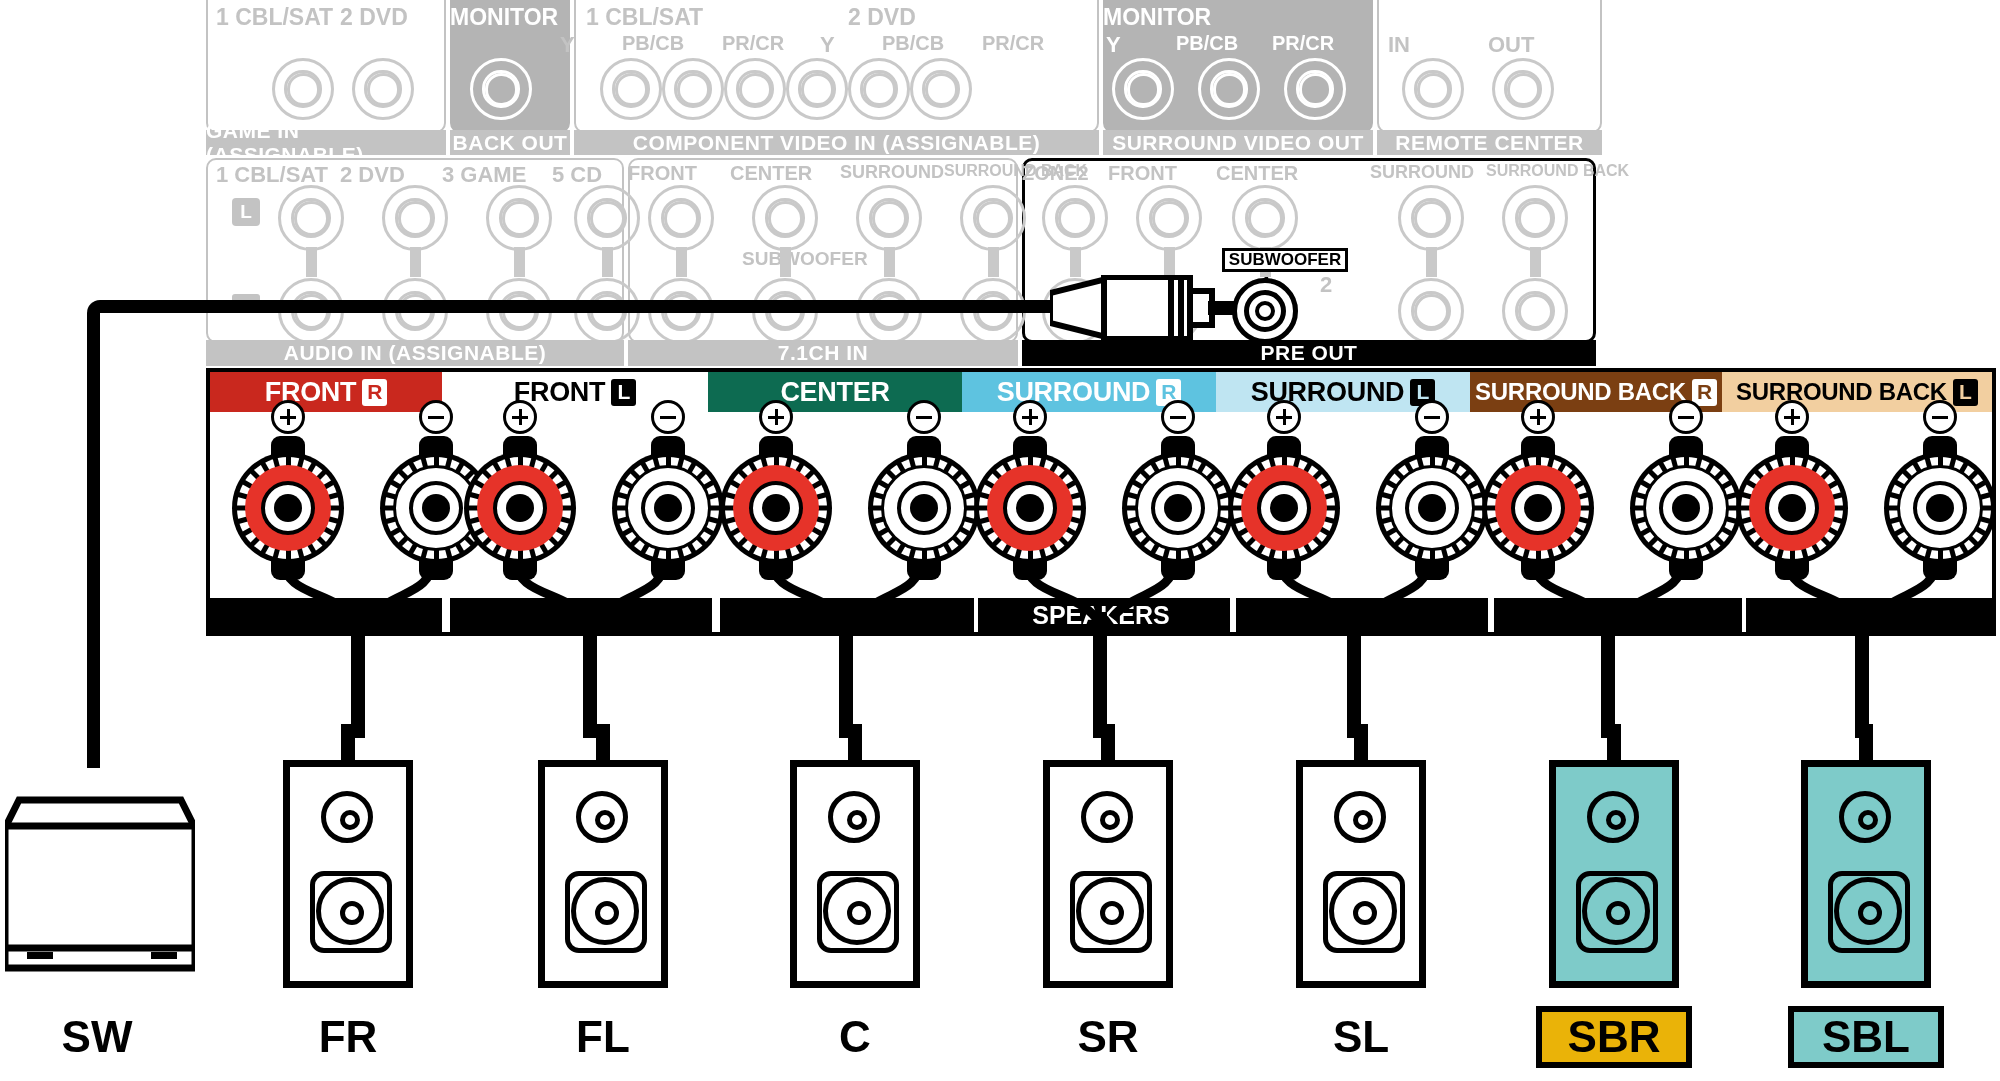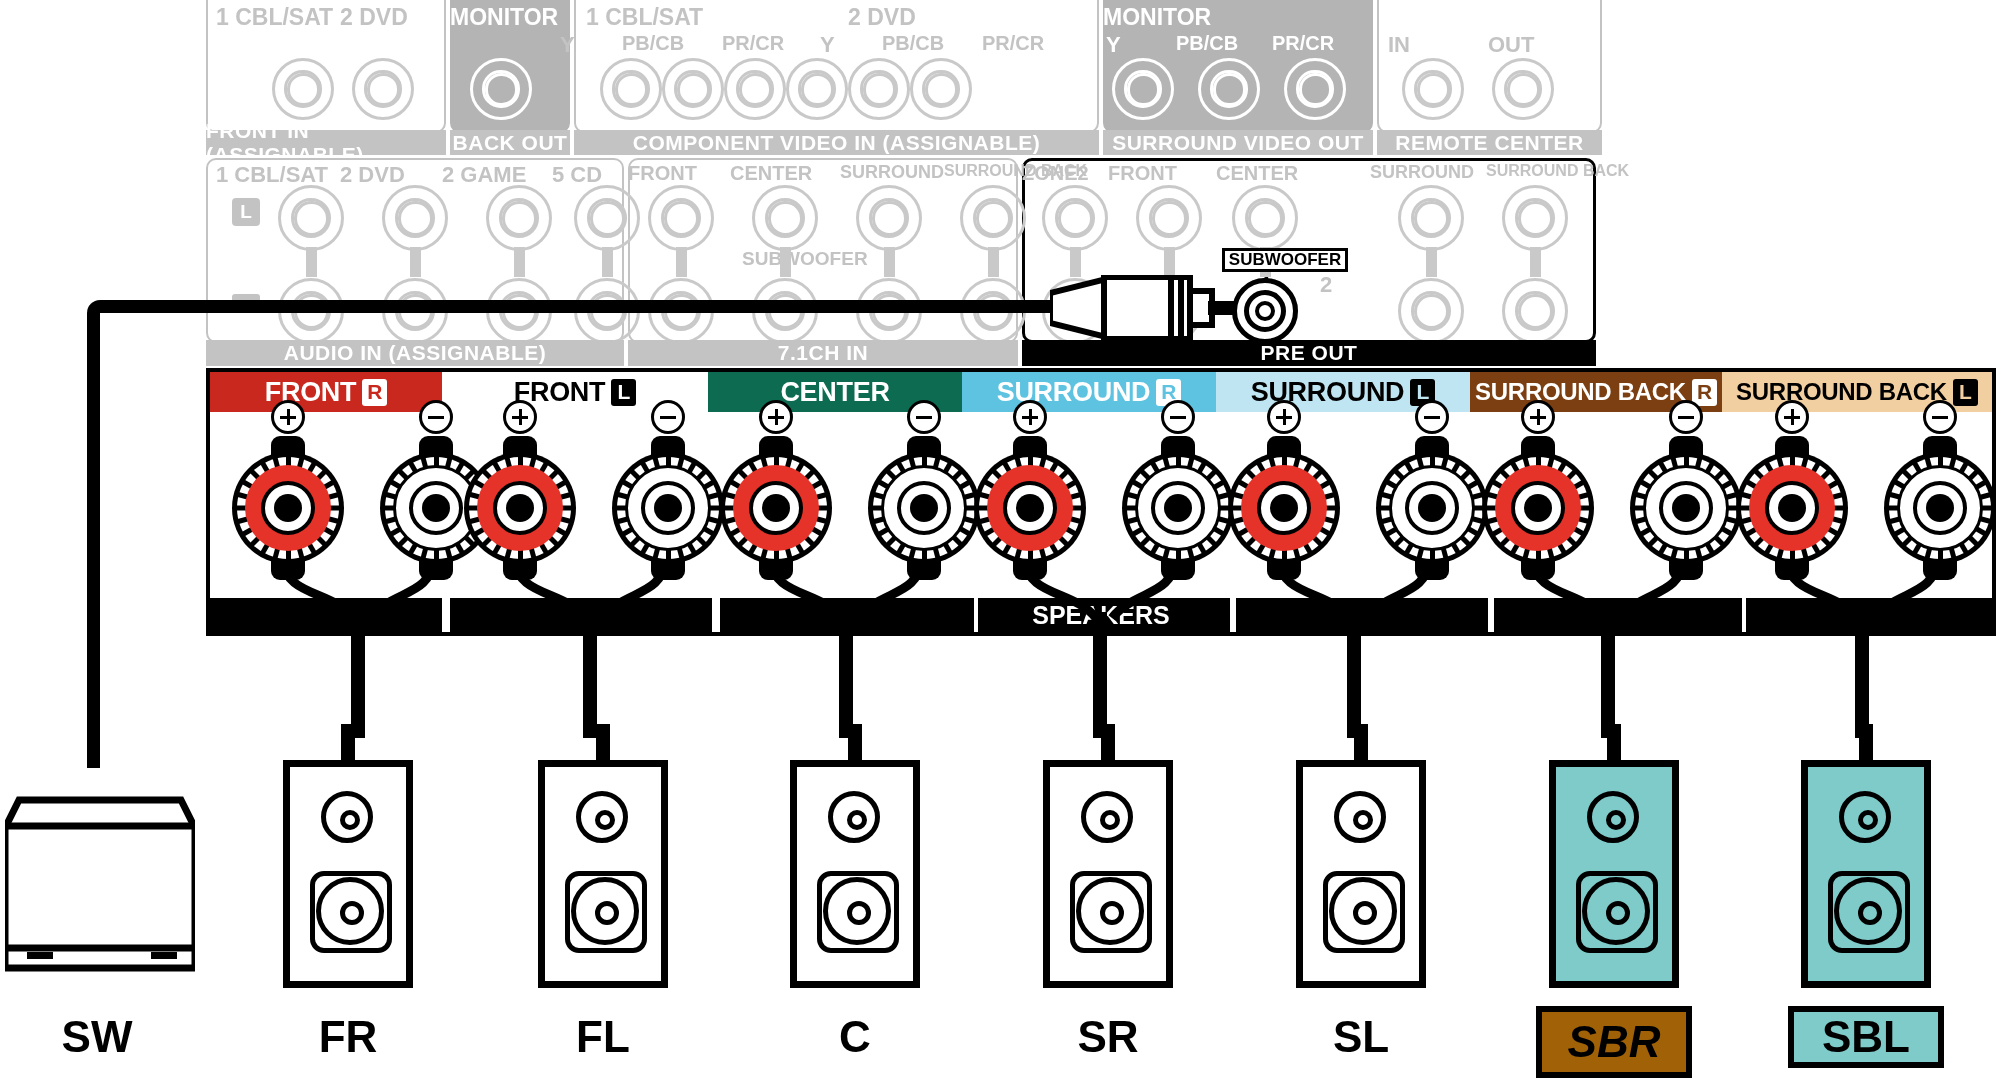--- a/index.html
+++ b/index.html
@@ -171,33 +171,33 @@
           <i style="width: 32.24px; height: 32.24px;"></i>
         </i>
       </div>
       <div class="rca" style="left: 1492px; top: 58px; width: 62px; height: 62px;">
         <i style="width: 37.2px; height: 37.2px;">
           <i style="width: 32.24px; height: 32.24px;"></i>
         </i>
       </div>
     </div>
 
-  <div class="gbar" style="left:206px;top:130px;width:240px;height:25px;font-size:21px;">FRONT IN (ASSIGNABLE)</div>
+  <div class="gbar" style="left:206px;top:130px;width:240px;height:25px;font-size:21px;">GAME IN (ASSIGNABLE)</div>
   <div class="gbar" style="left:450px;top:130px;width:120px;height:25px;font-size:21px;">BACK OUT</div>
   <div class="gbar" style="left:574px;top:130px;width:525px;height:25px;font-size:21px;">COMPONENT VIDEO IN (ASSIGNABLE)</div>
   <div class="gbar" style="left:1103px;top:130px;width:270px;height:25px;font-size:21px;">SURROUND VIDEO OUT</div>
   <div class="gbar" style="left:1377px;top:130px;width:225px;height:25px;font-size:21px;">REMOTE CENTER</div>
 
   <div class="panelbox" style="left:206px;top:158px;width:418px;height:185px;"></div>
   <div class="panelbox" style="left:628px;top:158px;width:390px;height:185px;"></div>
   <div class="panelbox" style="left:1022px;top:158px;width:574px;height:185px;border-color:#000;border-width:3px;"></div>
 
   <div class="lab" style="left:216px;top:162px;width:130px;font-size:22px;">1 CBL/SAT</div>
   <div class="lab" style="left:340px;top:162px;width:110px;font-size:22px;">2 DVD</div>
-  <div class="lab" style="left:442px;top:162px;width:130px;font-size:22px;">2 GAME</div>
+  <div class="lab" style="left:442px;top:162px;width:130px;font-size:22px;">3 GAME</div>
   <div class="lab" style="left:552px;top:162px;width:100px;font-size:22px;">5 CD</div>
 
   <div class="lab" style="left:628px;top:162px;width:110px;font-size:20px;">FRONT</div>
   <div class="lab" style="left:730px;top:162px;width:120px;font-size:20px;">CENTER</div>
   <div class="lab" style="left:840px;top:162px;width:130px;font-size:18px;">SURROUND</div>
   <div class="lab" style="left:944px;top:162px;width:140px;font-size:16px;">SURROUND BACK</div>
 
   <div class="lab" style="left:1022px;top:162px;width:110px;font-size:20px;">ZONE2</div>
   <div class="lab" style="left:1108px;top:162px;width:120px;font-size:20px;">FRONT</div>
   <div class="lab" style="left:1216px;top:162px;width:120px;font-size:20px;">CENTER</div>
@@ -886,21 +886,21 @@
     <div class="spk-box" style="left: 1549px; top: 760px; width: 130px; height: 228px; background: rgb(126, 203, 201);">
       <div class="drv" style="left: 31px; top: 24px; width: 52px; height: 52px;">
         <div class="drv" style="left: 14px; top: 14px; width: 20px; height: 20px; position: absolute;"></div>
       </div>
       <div class="drv sq" style="left: 20px; top: 104px; width: 82px; height: 82px;">
         <div class="drv" style="left: 1px; top: 1px; width: 68px; height: 68px; position: absolute;">
           <div class="drv" style="left: 19px; top: 19px; width: 24px; height: 24px; position: absolute;"></div>
         </div>
       </div>
     </div>
-    <div class="bname hl" style="left: 1536px; top: 1006px; width: 156px; height: 72px; background: #a16207; display: flex; align-items: center; justify-content: center; font-style: italic;">SBR</div>
+    <div class="bname hl" style="left: 1536px; top: 1006px; width: 156px; height: 62px; background: #eab308; display: flex; align-items: center; justify-content: center;">SBR</div>
     <div class="spk-box" style="left: 1801px; top: 760px; width: 130px; height: 228px; background: rgb(126, 203, 201);">
       <div class="drv" style="left: 31px; top: 24px; width: 52px; height: 52px;">
         <div class="drv" style="left: 14px; top: 14px; width: 20px; height: 20px; position: absolute;"></div>
       </div>
       <div class="drv sq" style="left: 20px; top: 104px; width: 82px; height: 82px;">
         <div class="drv" style="left: 1px; top: 1px; width: 68px; height: 68px; position: absolute;">
           <div class="drv" style="left: 19px; top: 19px; width: 24px; height: 24px; position: absolute;"></div>
         </div>
       </div>
     </div>

